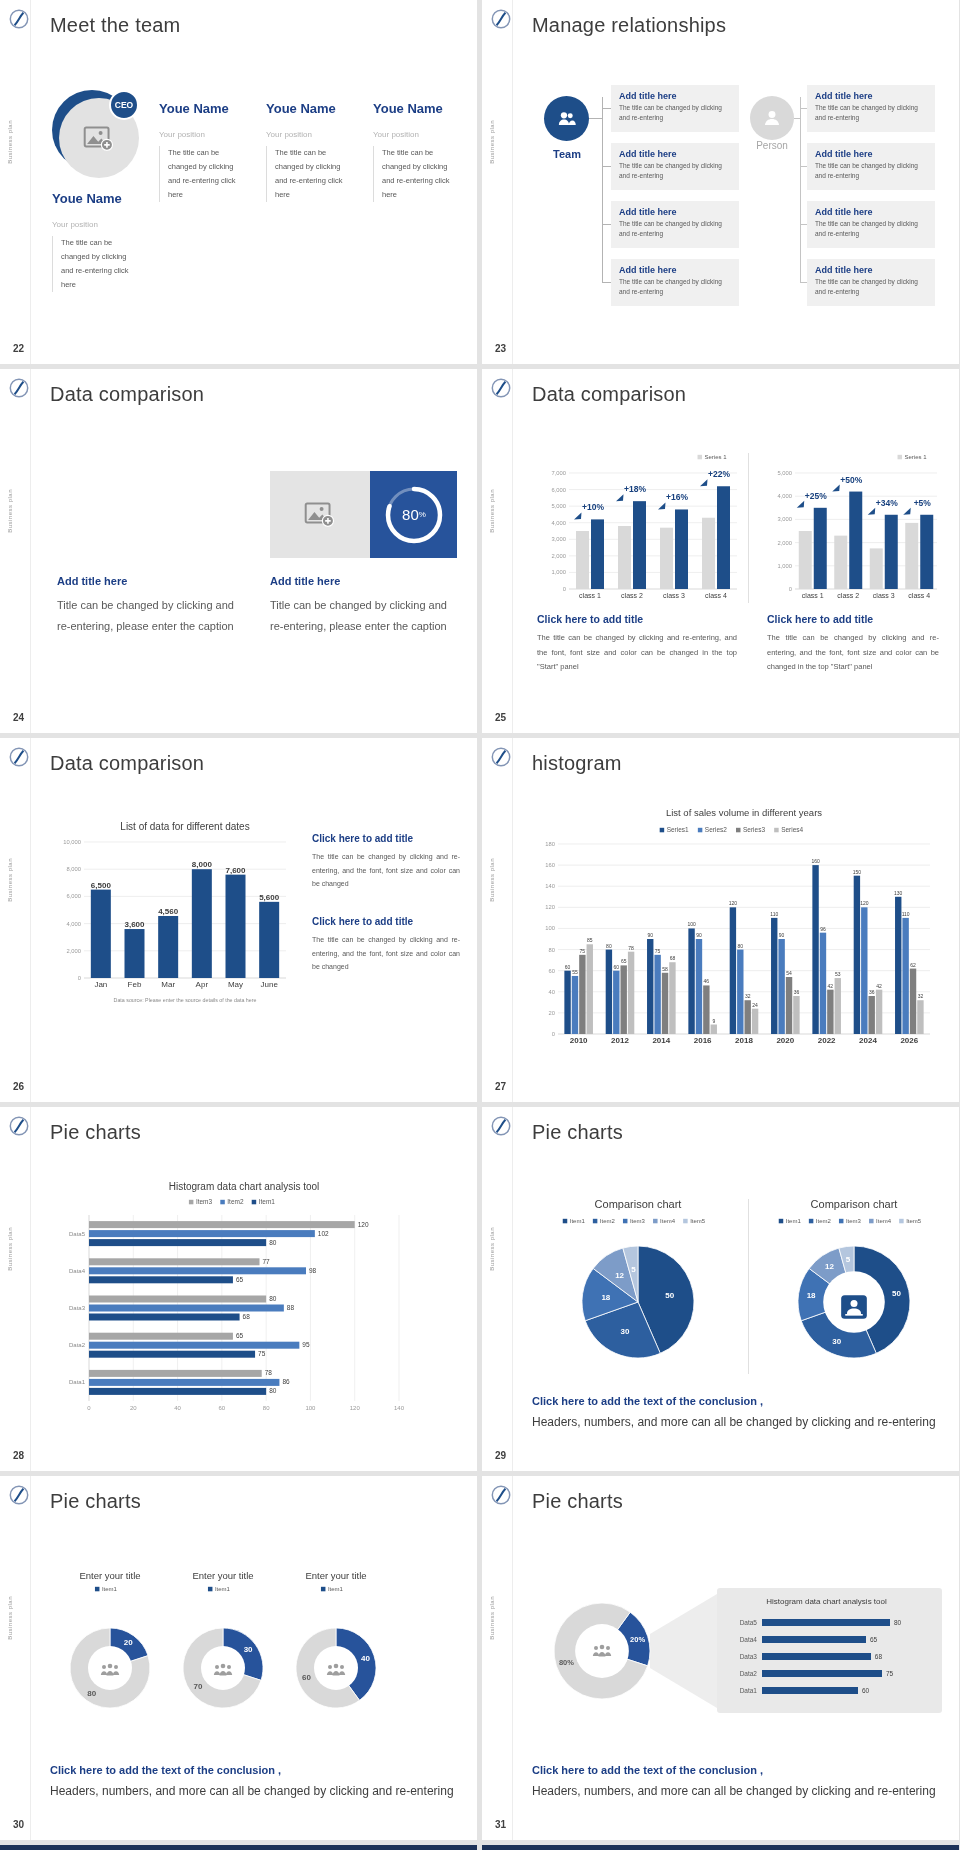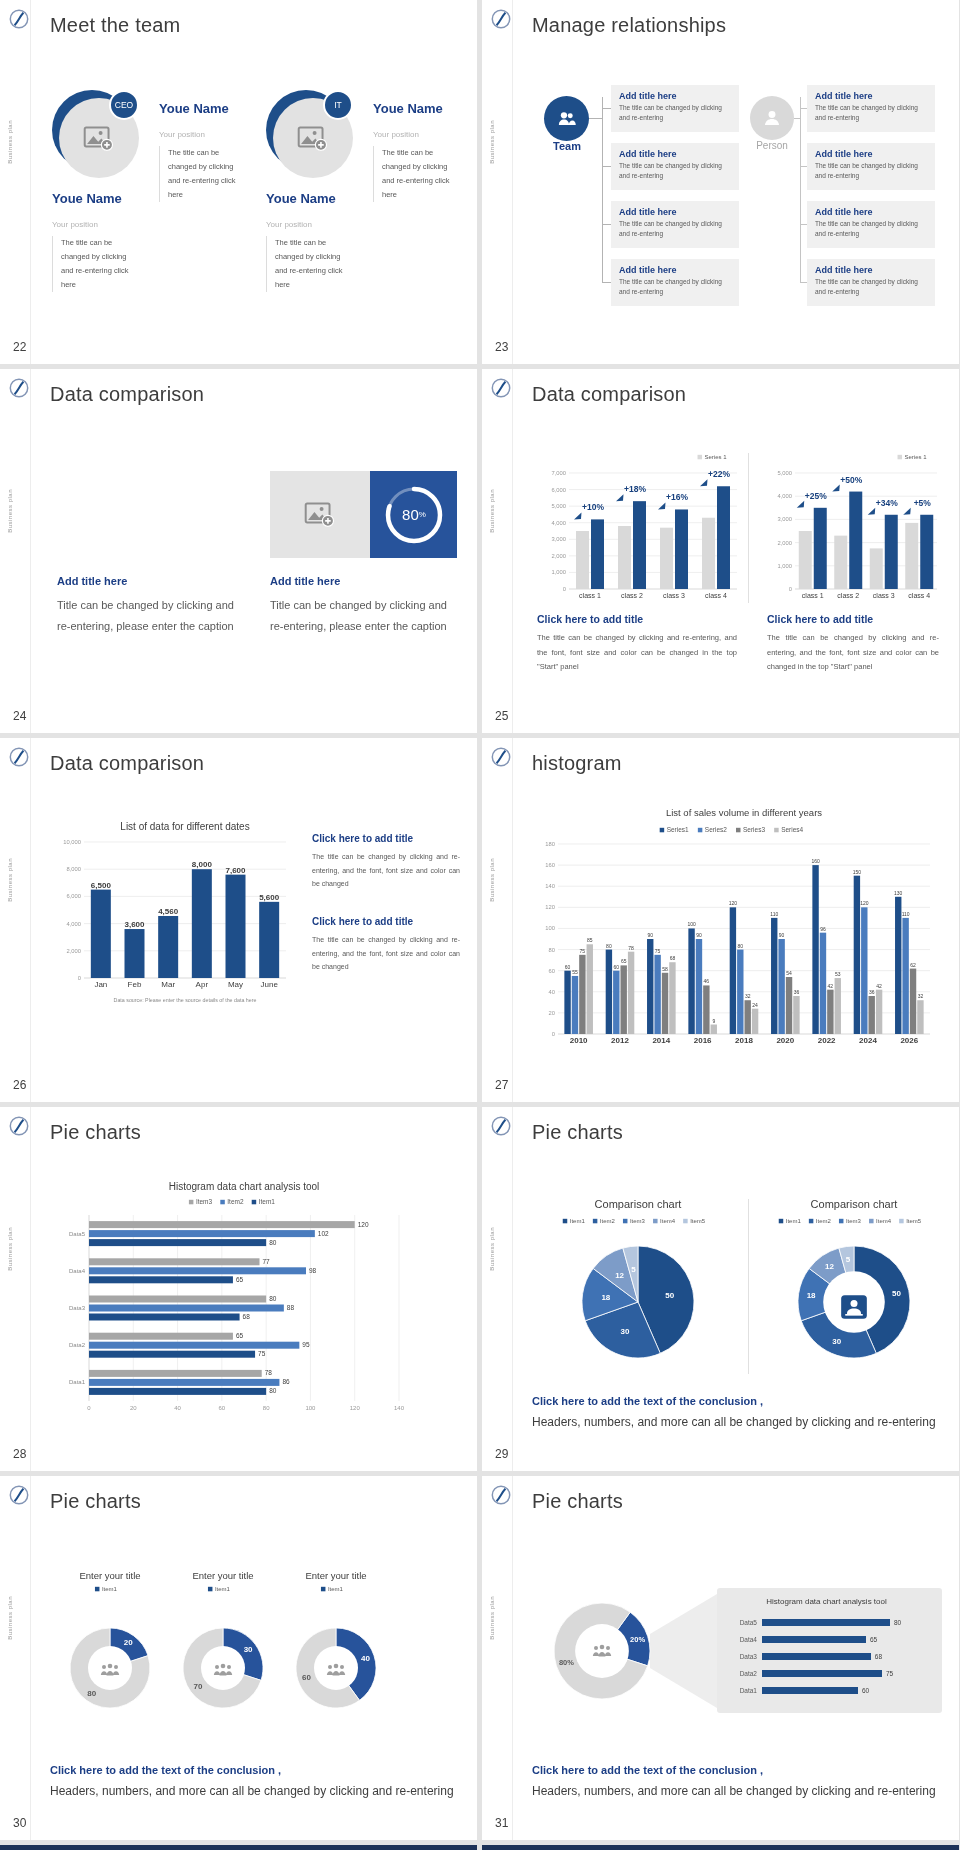--- a/index.html
+++ b/index.html
@@ -3,28 +3,28 @@
 <meta charset="utf-8">
 <style>
 *{box-sizing:border-box;margin:0;padding:0}
 body{width:960px;height:1850px;margin:0;font-family:"Liberation Sans",sans-serif;background:#e3e3e3;overflow:hidden}
 .board{width:960px;height:1850px;display:grid;grid-template-columns:477px 477px;grid-template-rows:repeat(5,364px) 8px;gap:5px;background:#e3e3e3;overflow:hidden}
 .slide{position:relative;background:#fff;overflow:hidden}
 .peek{background:#1d3257}
 .logo{position:absolute;top:8px;left:8px;width:22px;height:22px}
 .rail{position:absolute;left:30px;top:0;bottom:0;width:1px;background:#ededed}
 .rail-text{position:absolute;left:7px;top:120px;writing-mode:vertical-lr;transform:rotate(180deg);font-size:6px;color:#9a9a9a;letter-spacing:.5px}
-.pagenum{position:absolute;left:13px;bottom:10px;font-size:12px;font-weight:normal;color:#404040}
+.pagenum{position:absolute;left:13px;bottom:10px;font-size:10px;font-weight:bold;color:#404040}
 .stitle{position:absolute;left:50px;top:14px;font-size:20px;font-weight:400;color:#3d3d3d;letter-spacing:.2px}
 
 .member{position:absolute;top:90px;width:100px}
 .avatar{position:relative;width:90px;height:90px}
 .ring{position:absolute;left:0;top:0;width:80px;height:80px;border-radius:50%;background:#1e4e89}
 .face{position:absolute;left:7px;top:8px;width:80px;height:80px;border-radius:50%;background:#e2e2e2;display:flex;align-items:center;justify-content:center}
-.badge{position:absolute;left:57px;top:0;width:30px;height:30px;border-radius:50%;background:#1e4e89;color:#fff;font-size:8.5px;font-weight:normal;display:flex;align-items:center;justify-content:center;border:2px solid #fff}
+.badge{position:absolute;left:57px;top:0;width:30px;height:30px;border-radius:50%;background:#1e4e89;color:#fff;font-size:8.5px;font-weight:bold;display:flex;align-items:center;justify-content:center;border:2px solid #fff}
 .mname{margin-top:11px;font-size:13px;font-weight:bold;color:#1c3e85}
 .mpos{margin:14px 0 7px;font-size:8px;color:#b3b3b3}
 .mdesc{border-left:1px solid #dcdcdc;padding-left:8px;font-size:7.5px;color:#595959;line-height:1.85;width:78px}
 
 .g-circle{position:absolute;border-radius:50%;display:flex;align-items:center;justify-content:center}
 .g-label{position:absolute;width:70px;text-align:center;font-size:11px;font-weight:bold}
 .relbox{position:absolute;width:128px;height:47px;background:#f0f0f0;padding:6px 8px}
 .rb-title{font-size:9px;font-weight:bold;color:#1c3e85;margin-bottom:2px}
 .rb-body{font-size:6.5px;color:#595959;line-height:1.5}
 .vline{position:absolute;width:1px;background:#b3b3b3}
@@ -84,33 +84,20 @@
       <div class="mname">Youe Name</div>
       <div class="mpos">Your position</div>
       <div class="mdesc">The title can be changed by clicking and re-entering click here</div>
     </div>
     <div class="member" style="left:159px">
       <div class="mname">Youe Name</div>
       <div class="mpos">Your position</div>
       <div class="mdesc">The title can be changed by clicking and re-entering click here</div>
     </div>
     <div class="member" style="left:266px">
-      <div class="avatar">
-          <div class="ring"></div>
-        <div class="face">
-            <svg width="32" height="27" viewBox="0 0 40 34">
-              <rect x="2" y="3" width="30" height="24" rx="2" fill="none" stroke="#8f8f8f" stroke-width="2.5"></rect>
-              <circle cx="22" cy="10" r="2.5" fill="#8f8f8f"></circle>
-              <path d="M5 24 l8-10 6 7 4-4 6 7z" fill="#8f8f8f"></path>
-              <circle cx="30" cy="25" r="7" fill="#8f8f8f" stroke="#fff" stroke-width="1.5"></circle>
-              <path d="M30 21.5v7M26.5 25h7" stroke="#fff" stroke-width="2"></path>
-            </svg>
-          </div>
-        <div class="badge">IT</div>
-        </div>
       <div class="mname">Youe Name</div>
       <div class="mpos">Your position</div>
       <div class="mdesc">The title can be changed by clicking and re-entering click here</div>
     </div>
     <div class="member" style="left:373px">
       <div class="mname">Youe Name</div>
       <div class="mpos">Your position</div>
       <div class="mdesc">The title can be changed by clicking and re-entering click here</div>
     </div>
   </section>
@@ -126,21 +113,21 @@
     <div class="pagenum">23</div>
 
     <div class="g-circle" style="left:62px;top:96px;width:45px;height:45px;background:#1e4e89">
       <svg width="26" height="26" viewBox="0 0 24 24">
           <circle cx="9.2" cy="8.6" r="2.9" fill="#fff"></circle>
           <circle cx="15" cy="9" r="2.3" fill="#fff"></circle>
           <path d="M4.5 17.5c0-3.2 2.1-5 4.7-5s4.7 1.8 4.7 5z" fill="#fff"></path>
           <path d="M13.6 17.5c.2-2.7 1.5-4.2 3.4-4.2 1.8 0 2.9 1.4 3.1 4.2z" fill="#fff"></path>
         </svg>
     </div>
-    <div class="g-label" style="left:50px;top:140px;color:#1c3e85">Team</div>
+    <div class="g-label" style="left:50px;top:148px;color:#1c3e85">Team</div>
     <div class="vline" style="left:120px;top:97px;height:185px"></div>
     <div class="hline" style="left:107px;top:118px;width:13px"></div>
     <div class="hline" style="left:120px;top:108px;width:9px"></div>
     <div class="hline" style="left:120px;top:166px;width:9px"></div>
     <div class="hline" style="left:120px;top:224px;width:9px"></div>
     <div class="hline" style="left:120px;top:282px;width:9px"></div>
     <div class="relbox" style="left:129px;top:85px">
         <div class="rb-title">Add title here</div>
         <div class="rb-body">The title can be changed by clicking and re-entering</div>
       </div>

